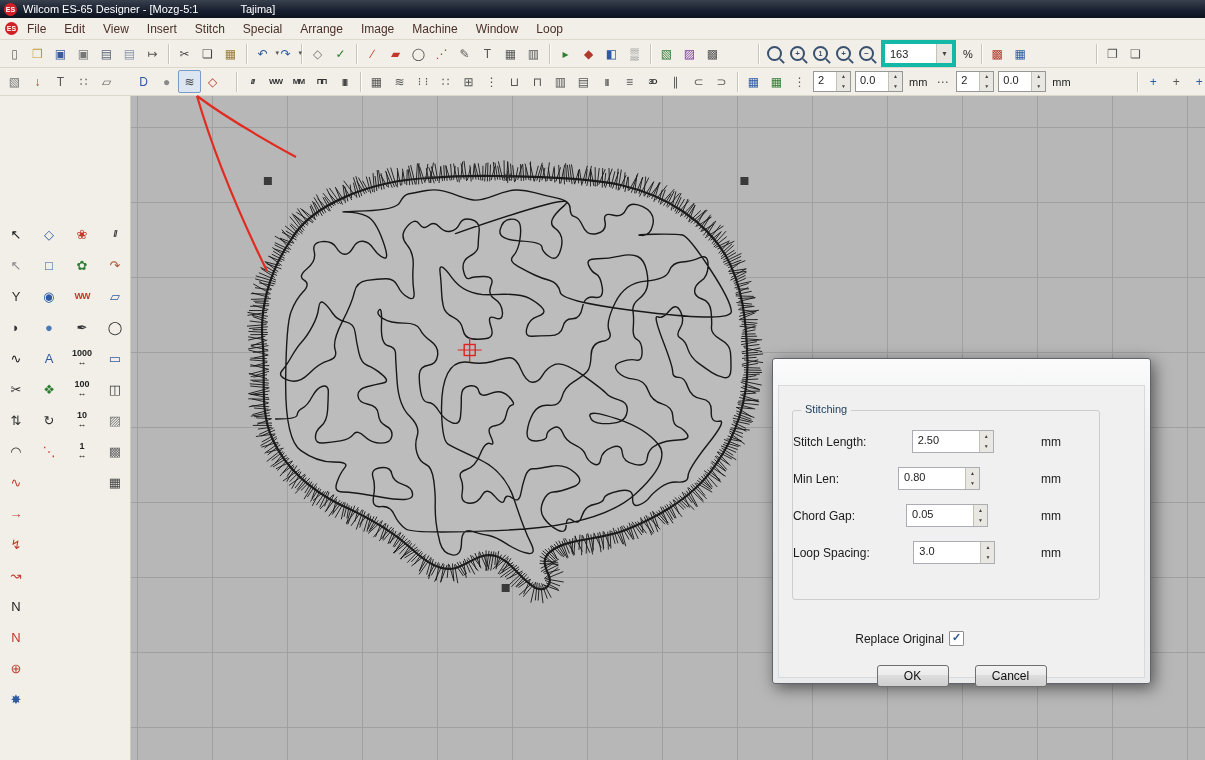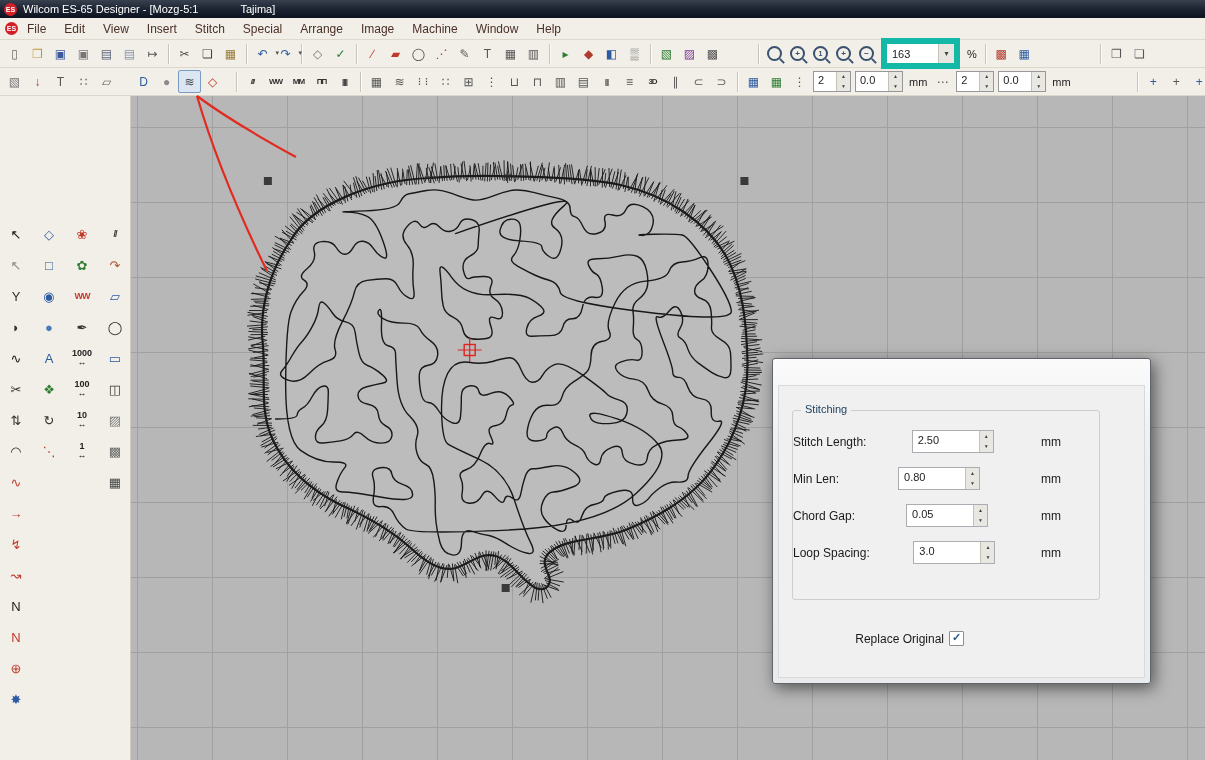--- a/index.html
+++ b/index.html
@@ -21,21 +21,21 @@
   
   .toolbar{height:27px;display:flex;align-items:center;padding:0 3px;background:#f1efe8;
            border-bottom:1px solid #dbd7cb;}
   .tb-icon{width:21px;height:21px;flex:none;display:flex;align-items:center;justify-content:center;
            font-size:12px;border:1px solid transparent;border-radius:2px;position:relative;cursor:default;}
   .tb-icon .g2{font-size:8px;font-weight:bold;letter-spacing:-1px;}
   .tb-icon.active{border:1px solid #7a9cc4;background:#dce6f2;}
   .tb-icon .dd{position:absolute;right:-6px;top:6px;font-size:7px;color:#555;}
   .tb-sep{width:1px;height:20px;background:#c9c5b9;margin:0 4px;box-shadow:1px 0 0 #fcfbf7;flex:none;}
   .tb-label{font-size:11px;margin:0 4px;color:#222;flex:none;}
-  .zoom-combo{width:62px;height:19px;background:#fff;border:6px solid #14b8a6;display:flex;align-items:center;
+  .zoom-combo{width:62px;height:19px;background:#fff;border:4px solid #14b8a6;display:flex;align-items:center;
               font-size:11px;padding-left:5px;justify-content:space-between;margin:0 3px;flex:none;}
   .combo-arrow{width:15px;height:100%;background:#e8e6e0;border-left:1px solid #c5c1b5;display:flex;
                align-items:center;justify-content:center;font-size:8px;color:#444;}
   .spinfield{height:19px;background:#fff;border:1px solid #979797;display:flex;width:36px;flex:none;margin:0 2px;}
   .spinfield.wide{width:46px;}
   .spin-val{flex:1;font-size:11px;padding:2px 0 0 4px;}
   .spin-btns{width:13px;display:flex;flex-direction:column;border-left:1px solid #c5c1b5;background:#e9e7e1;flex:none;}
   .spin-btns i{flex:1;font-style:normal;font-size:5px;display:flex;align-items:center;justify-content:center;color:#444;line-height:1;}
 
   
@@ -105,21 +105,21 @@
 <span class="menu-item">File</span>
     <span class="menu-item">Edit</span>
     <span class="menu-item">View</span>
     <span class="menu-item">Insert</span>
     <span class="menu-item">Stitch</span>
     <span class="menu-item">Special</span>
     <span class="menu-item">Arrange</span>
     <span class="menu-item">Image</span>
     <span class="menu-item">Machine</span>
     <span class="menu-item">Window</span>
-    <span class="menu-item">Help</span>
+    <span class="menu-item">Loop</span>
   </div>
 
 <div class="toolbar" id="tb1">
     <div class="tb-icon">
       <span style="color: rgb(102, 102, 102);">▯</span>
     </div>
     <div class="tb-icon">
       <span style="color: rgb(192, 154, 58);">❒</span>
     </div>
     <div class="tb-icon">
@@ -530,14 +530,18 @@
               </span>
             </div>
             <span class="unit">mm</span>
           </div>
         </div>
     </div>
     <div class="replace-row">
       <span>Replace Original</span>
       <span class="checkbox checked"></span>
     </div>
+    <div class="dlg-buttons">
+      <button class="win-btn">OK</button>
+      <button class="win-btn">Cancel</button>
+    </div>
   </div>
 </div>
 
 </body></html>

